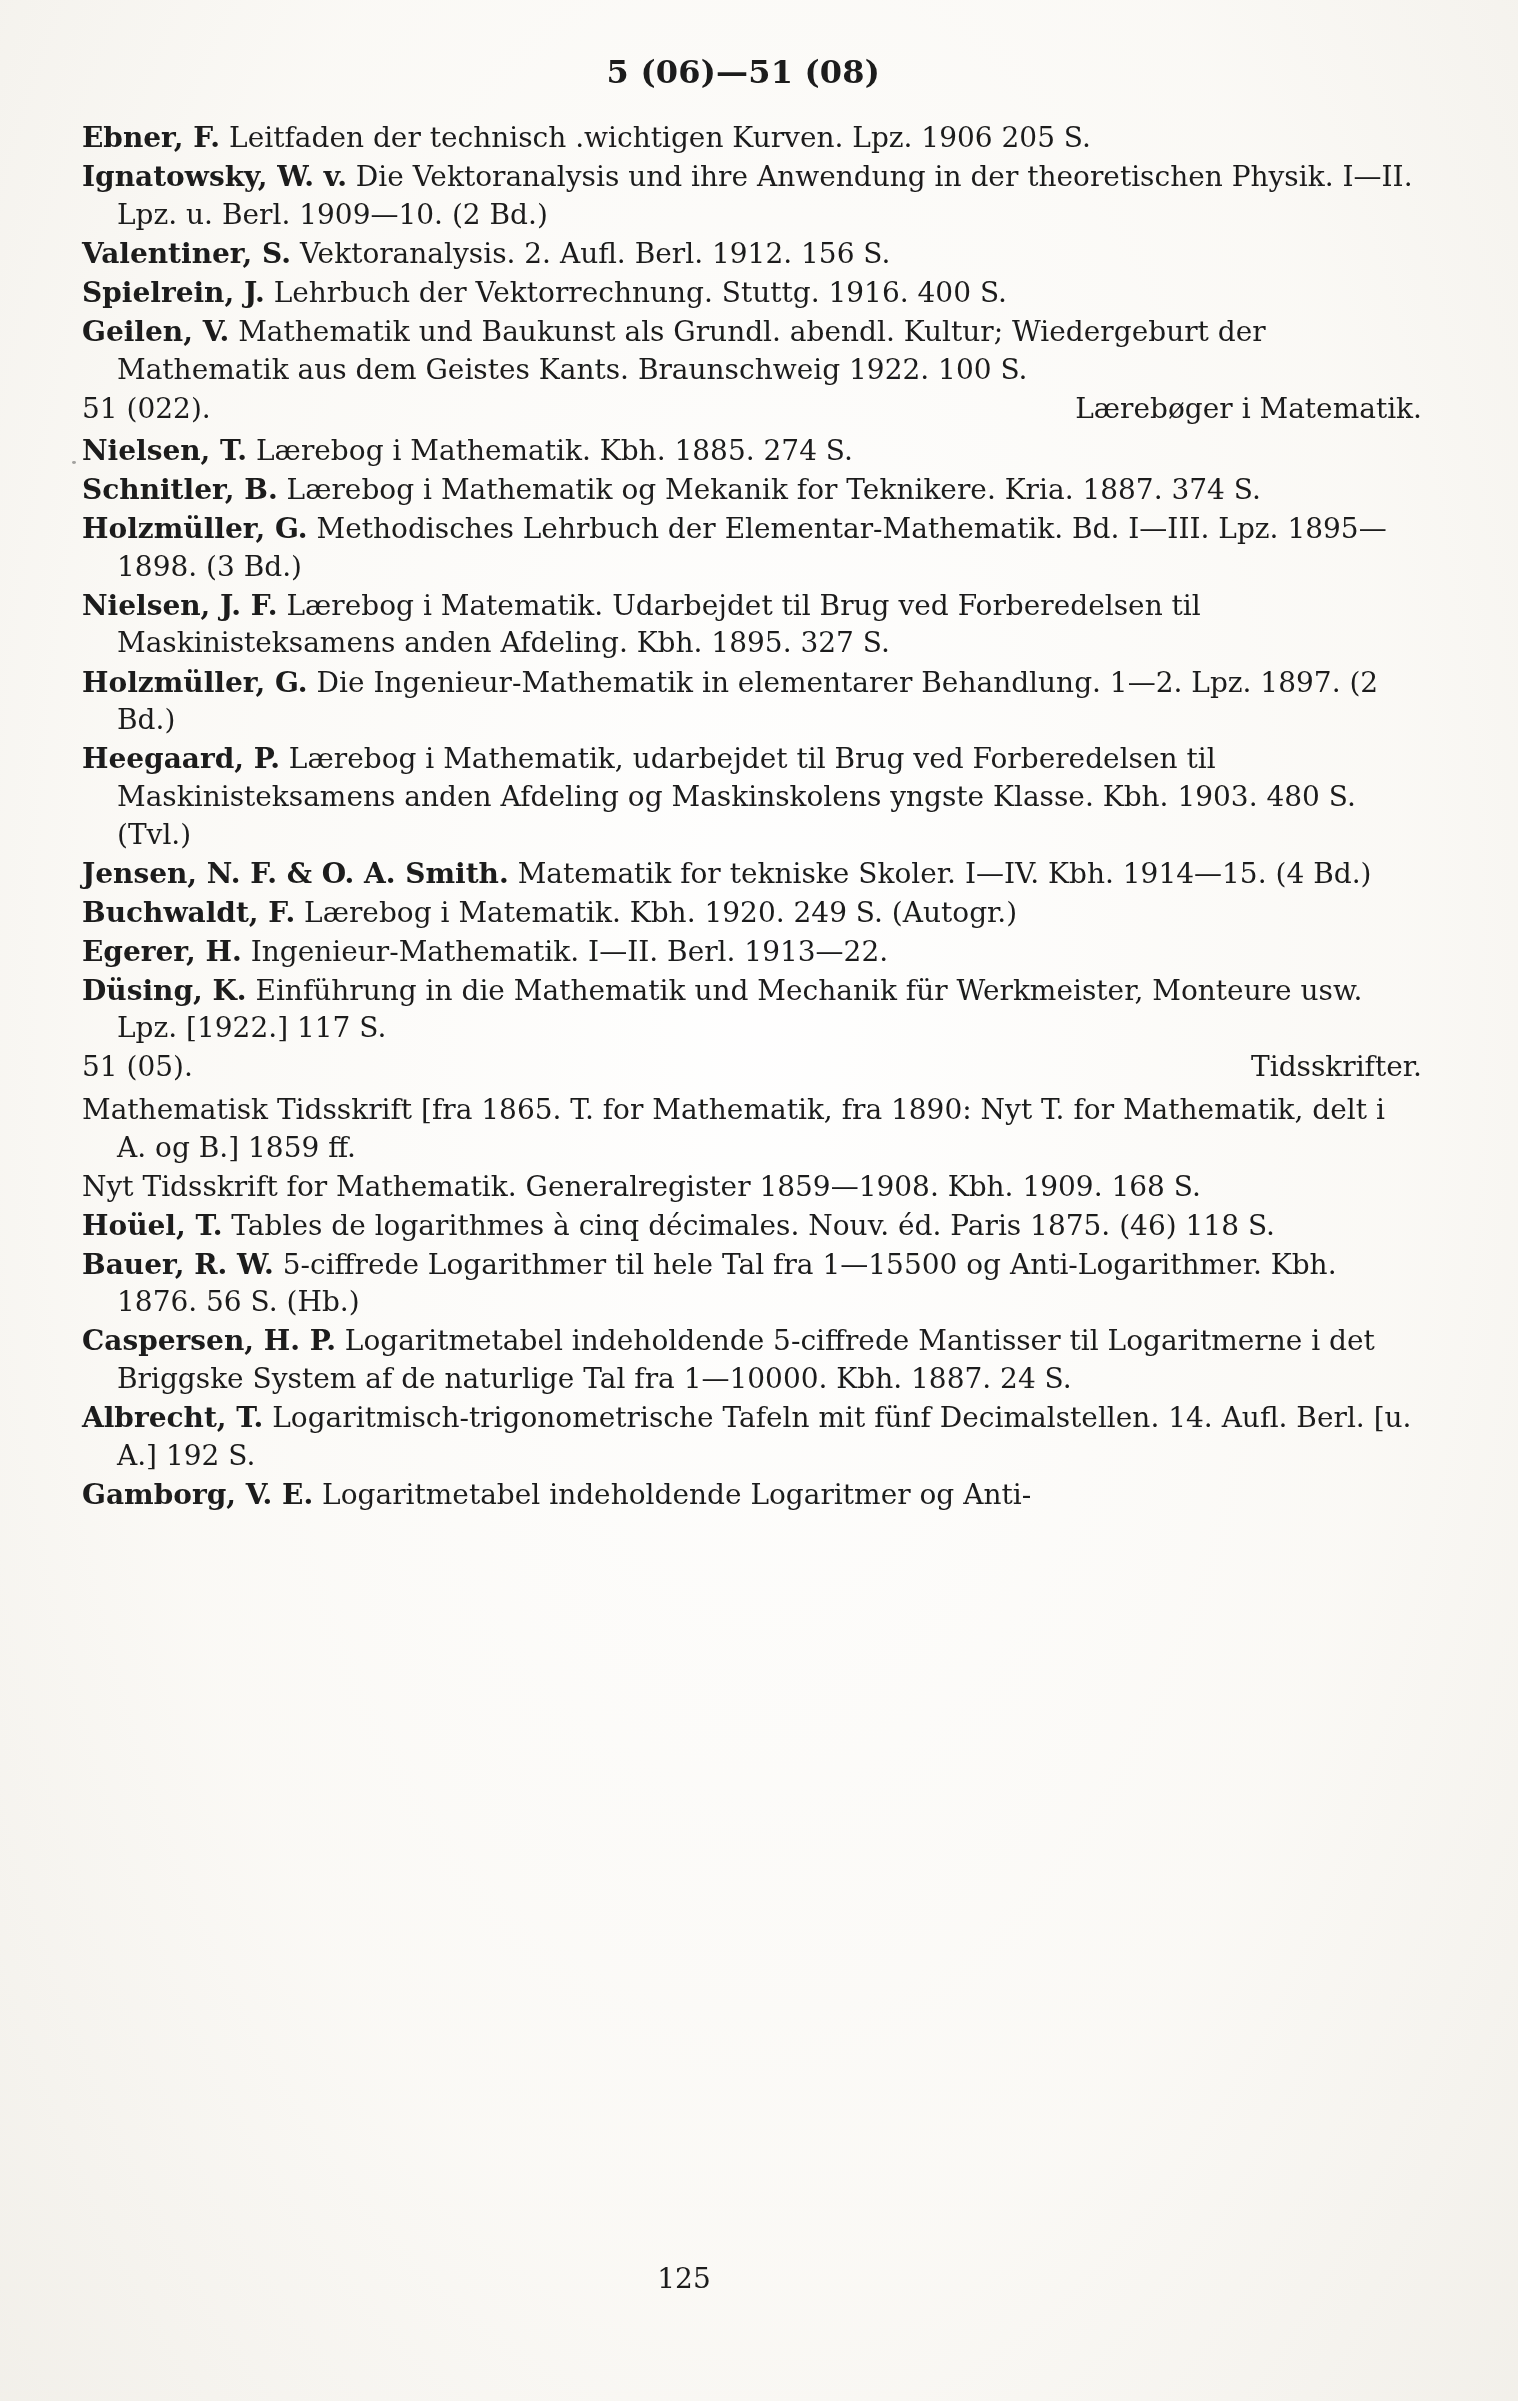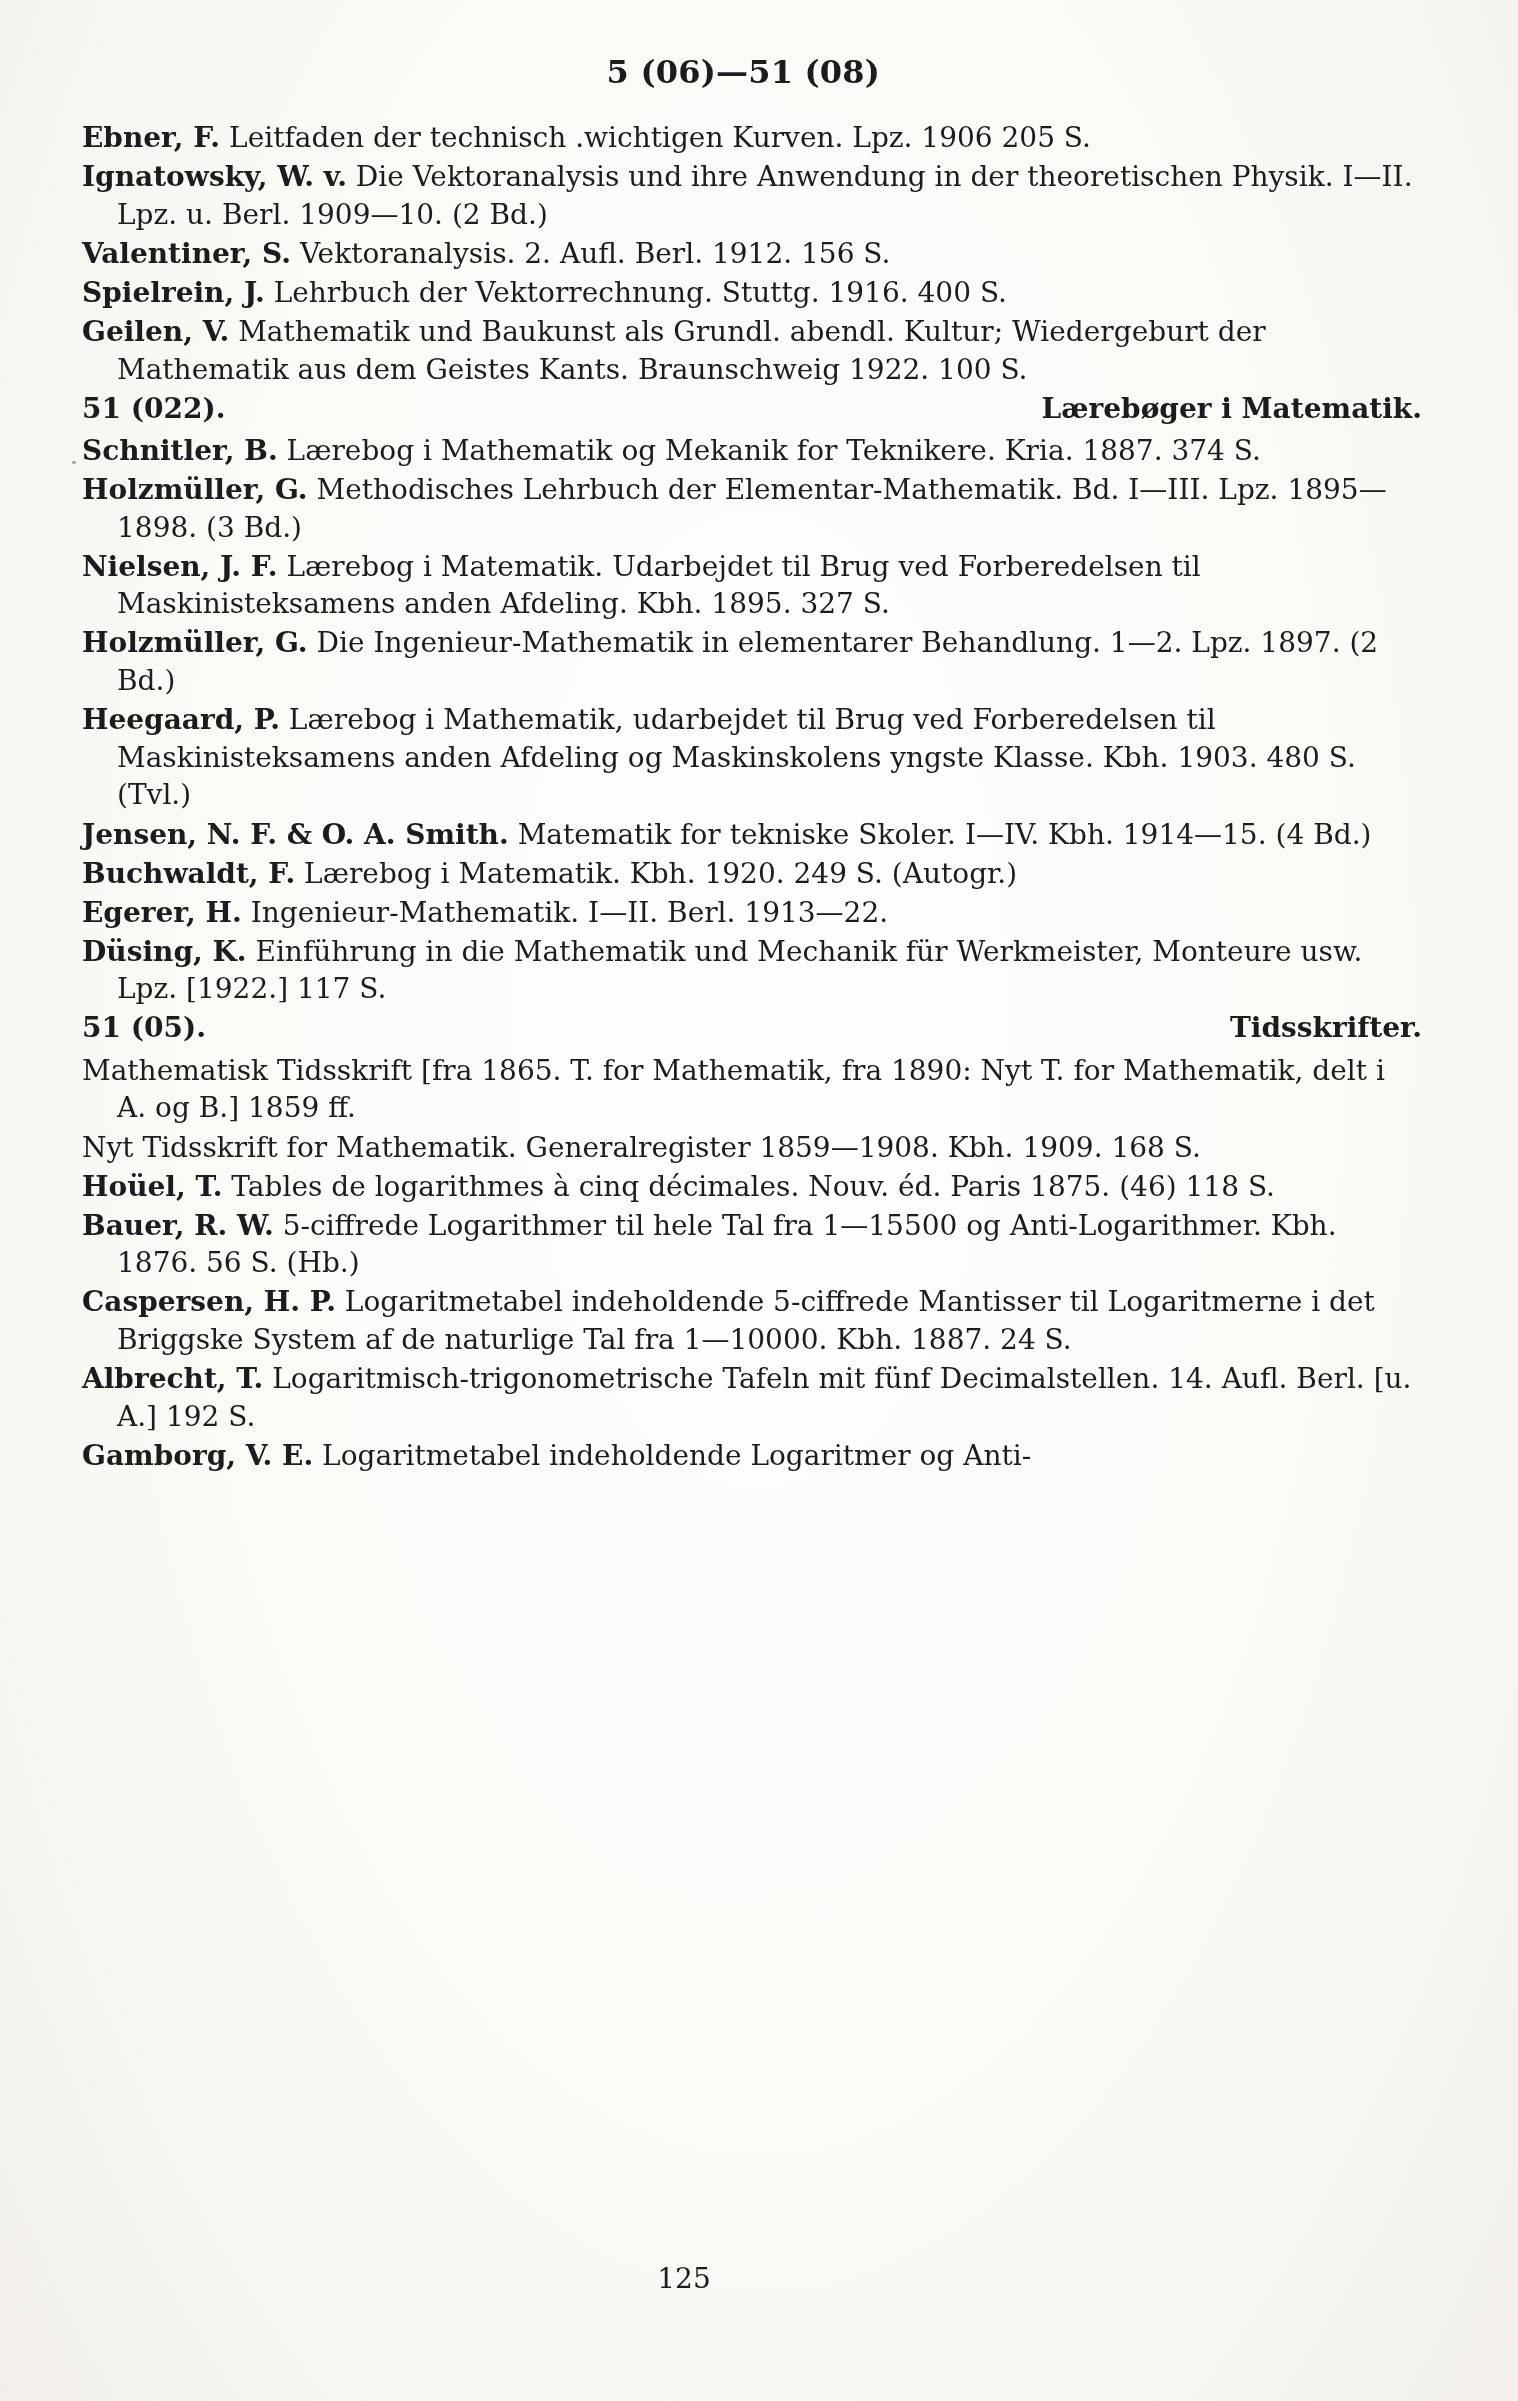--- a/index.html
+++ b/index.html
@@ -56,21 +56,21 @@
   .entry > .firstline {
     margin-left: -35px;
   }
   .author {
     font-weight: bold;
   }
   .section-head {
     display: flex;
     justify-content: space-between;
     align-items: flex-start;
-    font-weight: bold;
+    font-weight: normal;
     font-size: 28px;
     margin-top: 0;
     margin-bottom: 4.8px;
   }
   .section-head .num { letter-spacing: 0px; }
   .section-head .cap { letter-spacing: 0px; }
   .folio {
     position: absolute;
     left: 0;
     top: 2262px;
@@ -117,20 +117,24 @@
         <span class="firstline"></span><span class="author">Geilen, V.</span>
         <span>Mathematik und Baukunst als Grundl. abendl. Kultur; Wiedergeburt der Mathematik aus dem Geistes Kants. Braunschweig 1922. 100 S.</span>
       </div>
 
       <div class="section-head">
         <span class="num">51 (022).</span>
         <span class="cap">Lærebøger i Matematik.</span>
       </div>
 
       <div class="entry">
+        <span class="firstline"></span><span class="author">Nielsen, T.</span>
+        <span>Lærebog i Mathematik. Kbh. 1885. 274 S.</span>
+      </div>
+      <div class="entry">
         <span class="firstline"></span><span class="author">Schnitler, B.</span>
         <span>Lærebog i Mathematik og Mekanik for Teknikere. Kria. 1887. 374 S.</span>
       </div>
       <div class="entry">
         <span class="firstline"></span><span class="author">Holzmüller, G.</span>
         <span>Methodisches Lehrbuch der Elementar-Mathematik. Bd. I—III. Lpz. 1895—1898. (3 Bd.)</span>
       </div>
       <div class="entry">
         <span class="firstline"></span><span class="author">Nielsen, J. F.</span>
         <span>Lærebog i Matematik. Udarbejdet til Brug ved Forberedelsen til Maskinisteksamens anden Afdeling. Kbh. 1895. 327 S.</span>

